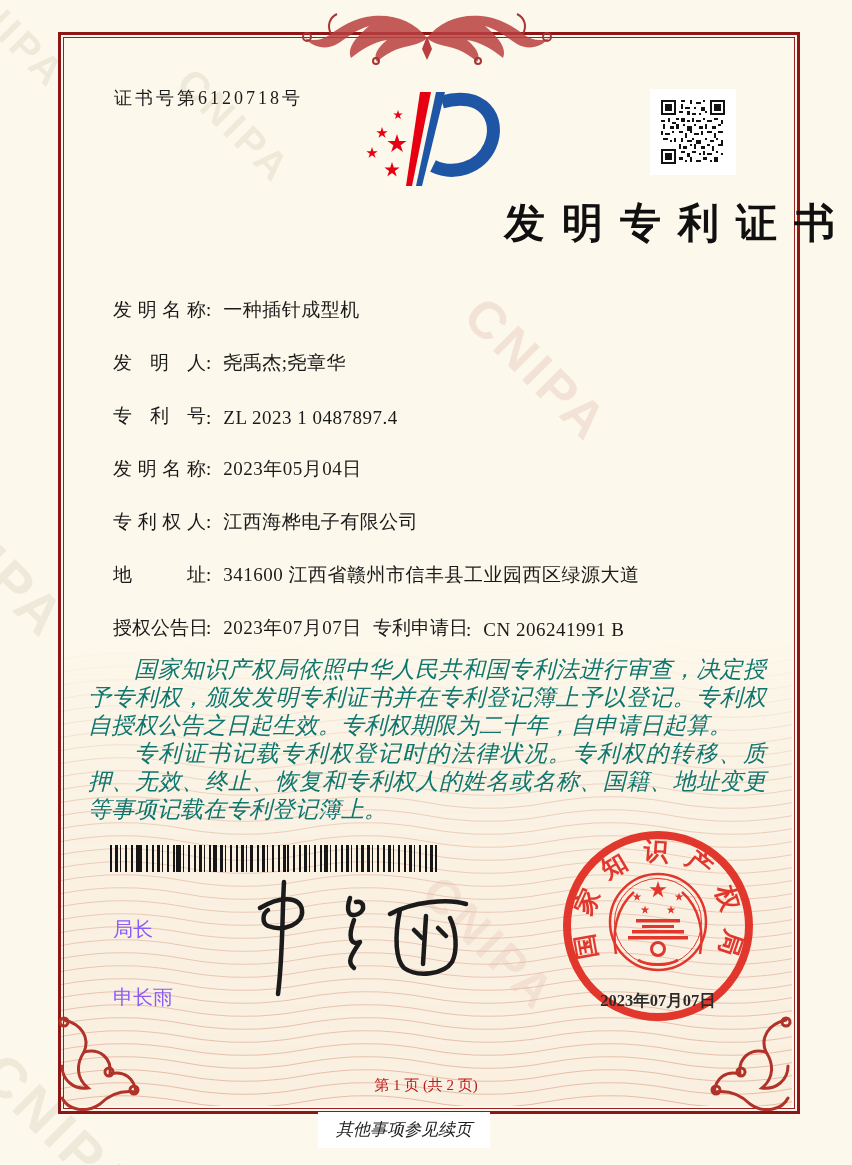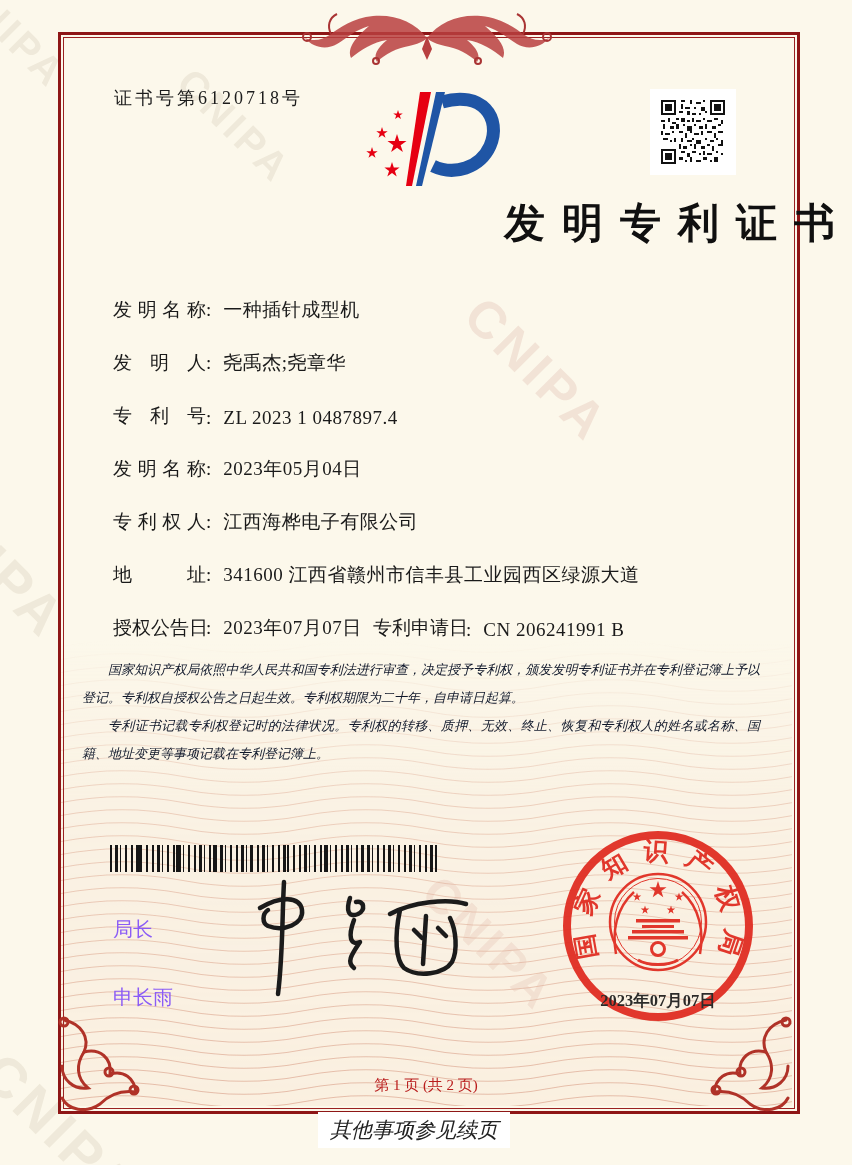--- a/index.html
+++ b/index.html
@@ -21,35 +21,35 @@
   .title{position:absolute;left:0;right:0;top:196px;text-align:right;
          font-size:41px;font-weight:bold;letter-spacing:17px;padding-left:9px;color:#101010;}
   
   .frow{position:absolute;left:113px;font-size:19px;white-space:nowrap;}
   .flabel{display:inline-block;width:93px;text-align:justify;text-align-last:justify;
           -moz-text-align-last:justify;vertical-align:bottom;}
   .fcolon{margin-right:12px;}
   .fval{letter-spacing:0.5px;}
   .frow .second{position:absolute;left:260px;top:0;}
   
-  .bodytext{position:absolute;left:82px;top:656px;width:678px;font-size:13px;
-            line-height:28px;font-style:italic;text-align:justify;color:#0f172a;}
+  .bodytext{position:absolute;left:88px;top:656px;width:678px;font-size:23px;
+            line-height:28px;font-style:italic;text-align:justify;color:#0f766e;}
   .bodytext p{margin:0;text-indent:2em;}
   
   .barcode{position:absolute;left:110px;top:845px;width:330px;height:27px;
     background-image:
       repeating-linear-gradient(90deg,#161616 0 2px,transparent 2px 5px,#161616 5px 8px,transparent 8px 10px,#161616 10px 11px,transparent 11px 15px,#161616 15px 17px,transparent 17px 21px),
       repeating-linear-gradient(90deg,transparent 0 29px,#161616 29px 31px,transparent 31px 37px);}
   
   .sig-label{position:absolute;left:113px;font-size:20px;
              font-family:"Liberation Sans","DejaVu Sans",sans-serif;color:#8b5cf6;}
   
   .pageinfo{position:absolute;left:0;right:0;top:1076px;text-align:center;font-size:15px;color:#b91c1c;}
-  .notebox{position:absolute;left:318px;top:1112px;width:192px;height:36px;background:#ffffff;
-           text-align:center;line-height:36px;font-size:21px;font-style:italic;color:#222;}
+  .notebox{position:absolute;left:318px;top:1112px;width:172px;height:36px;background:#ffffff;
+           text-align:center;line-height:36px;font-size:17px;font-style:italic;color:#222;}
   .qrwrap{position:absolute;left:650px;top:89px;width:86px;height:86px;background:#ffffff;}
 </style>
 </head>
 <body>
 
 <span class="wm" style="left:-25px;top:-35px;font-size:40px;">CNIPA</span>
 <span class="wm" style="left:200px;top:60px;font-size:40px;">CNIPA</span>
 <span class="wm pink" style="left:495px;top:285px;font-size:52px;">CNIPA</span>
 <span class="wm" style="left:-55px;top:470px;font-size:56px;">CNIPA</span>
 <span class="wm pink" style="left:450px;top:865px;font-size:48px;">CNIPA</span>

